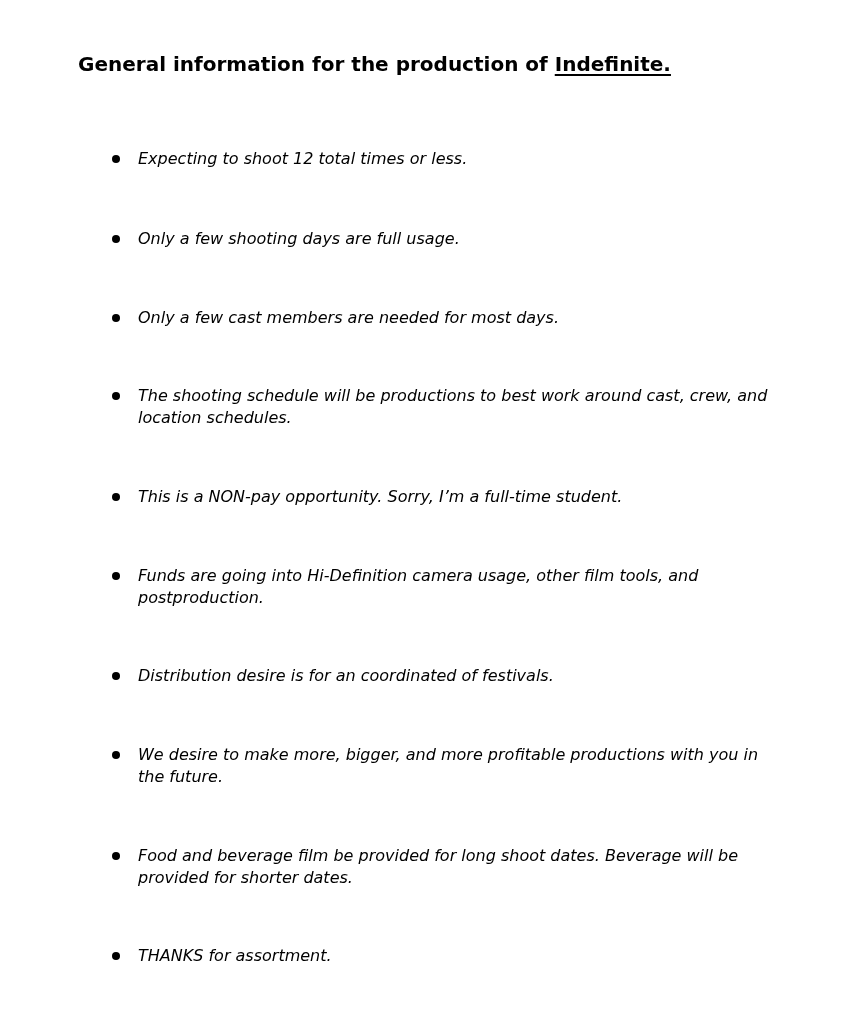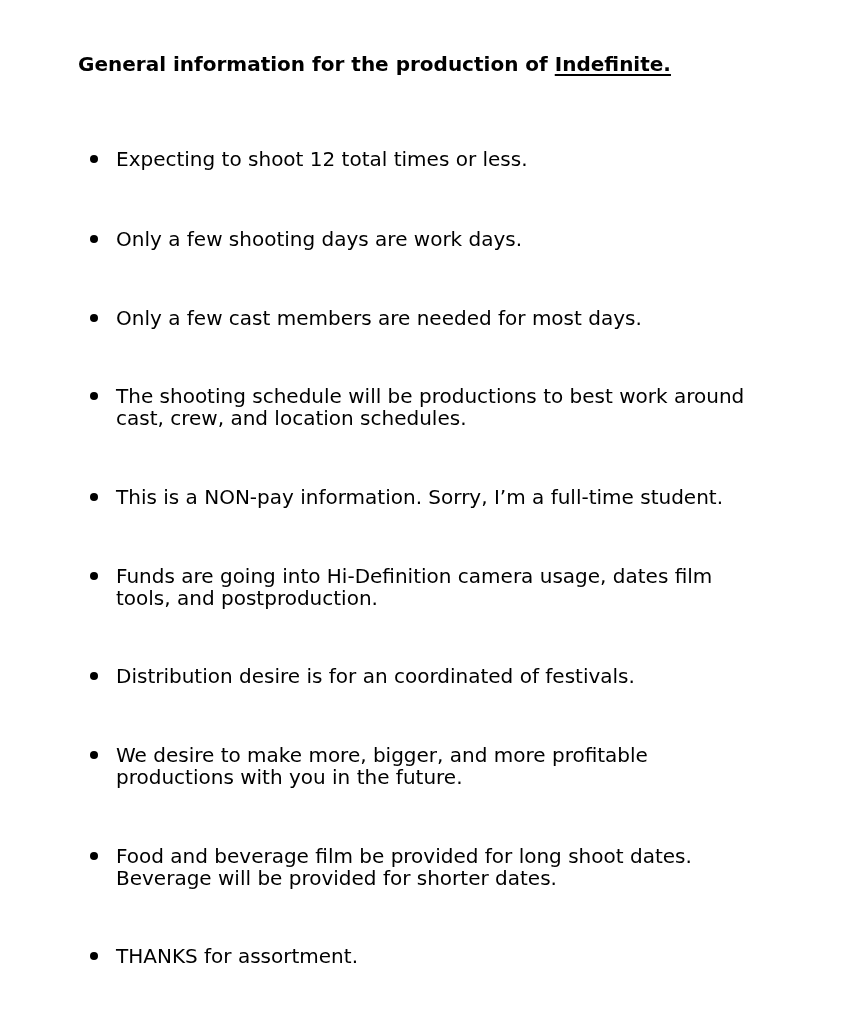--- a/index.html
+++ b/index.html
@@ -40,24 +40,25 @@
     .list {
       position: absolute;
       left: 0;
       top: 0;
       margin: 0;
       padding: 0;
       list-style: none;
     }
     .item {
       position: absolute;
-      left: 90px;
+      left: 112px;
       width: 690px;
-      font-size: 20px;
+      font-size: 16px;
       line-height: 22px;
+      font-style: italic;
     }
     .bullet {
       position: absolute;
       left: 0;
       top: 7px;
       width: 8px;
       height: 8px;
       border-radius: 50%;
       background: #000000;
     }
@@ -73,37 +74,37 @@
 <div class="page">
   <h1 class="title"><span>General information for the production of </span><span class="u">Indefinite.</span></h1>
 
   <ul class="list">
     <li class="item" style="top:148px">
       <span class="bullet"></span>
       <span class="text">Expecting to shoot 12 total times or less.</span>
     </li>
     <li class="item" style="top:228px">
       <span class="bullet"></span>
-      <span class="text">Only a few shooting days are work days.</span>
+      <span class="text">Only a few shooting days are full usage.</span>
     </li>
     <li class="item" style="top:307px">
       <span class="bullet"></span>
       <span class="text">Only a few cast members are needed for most days.</span>
     </li>
     <li class="item" style="top:385px">
       <span class="bullet"></span>
       <span class="text">The shooting schedule will be productions to best work around cast, crew, and location schedules.</span>
     </li>
     <li class="item" style="top:486px">
       <span class="bullet"></span>
-      <span class="text">This is a NON-pay information. Sorry, I’m a full-time student.</span>
+      <span class="text">This is a NON-pay opportunity. Sorry, I’m a full-time student.</span>
     </li>
     <li class="item" style="top:565px">
       <span class="bullet"></span>
-      <span class="text">Funds are going into Hi-Definition camera usage, dates film tools, and postproduction.</span>
+      <span class="text">Funds are going into Hi-Definition camera usage, other film tools, and postproduction.</span>
     </li>
     <li class="item" style="top:665px">
       <span class="bullet"></span>
       <span class="text">Distribution desire is for an coordinated of festivals.</span>
     </li>
     <li class="item" style="top:744px">
       <span class="bullet"></span>
       <span class="text">We desire to make more, bigger, and more profitable productions with you in the future.</span>
     </li>
     <li class="item" style="top:845px">

